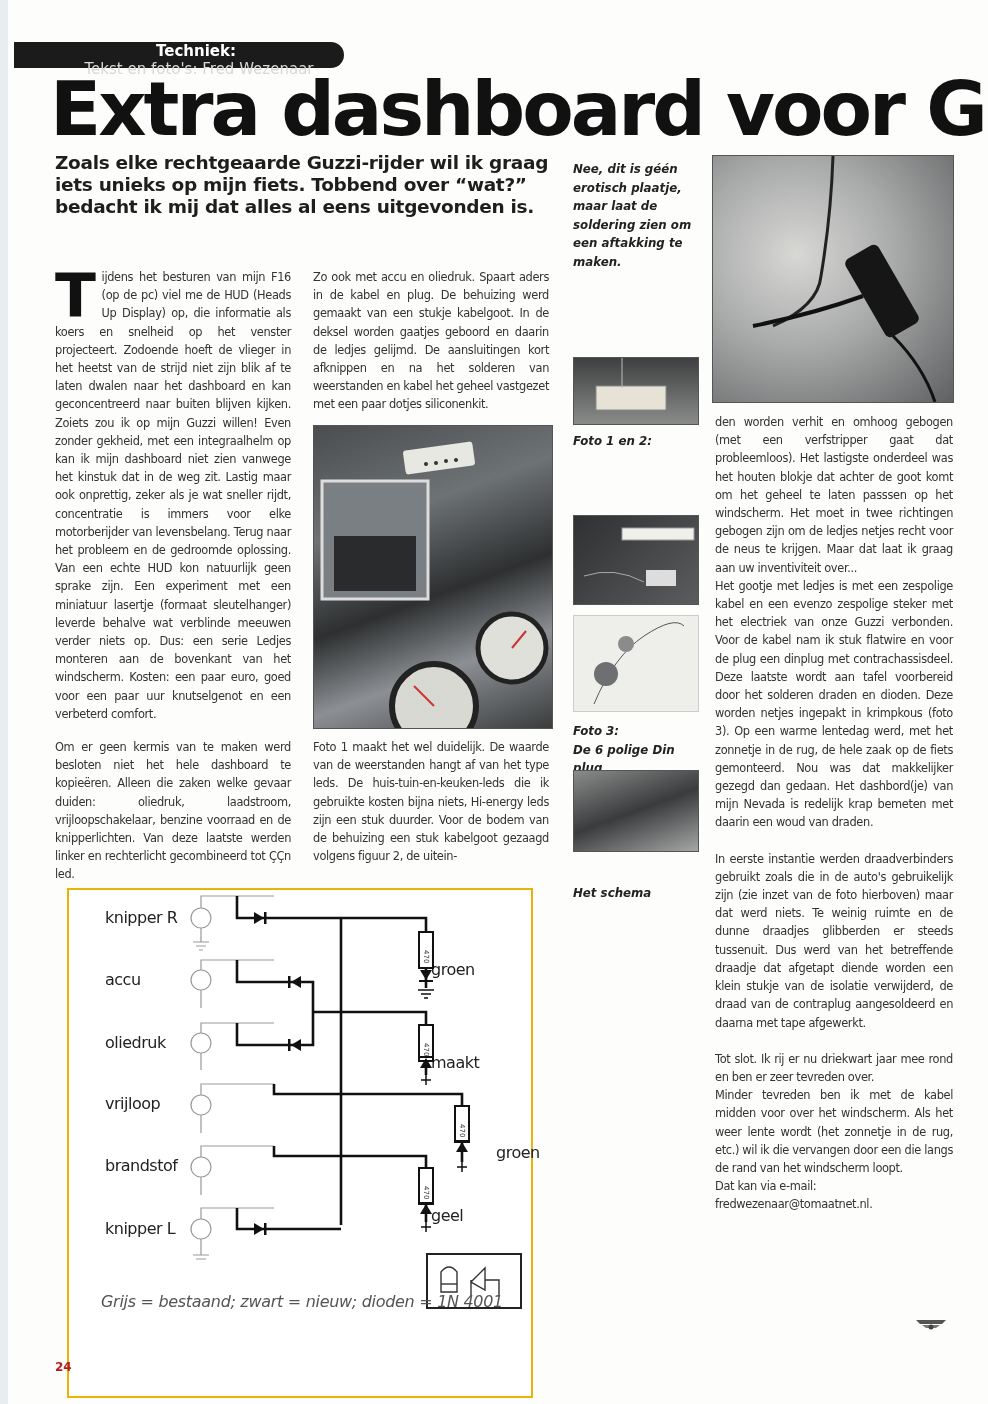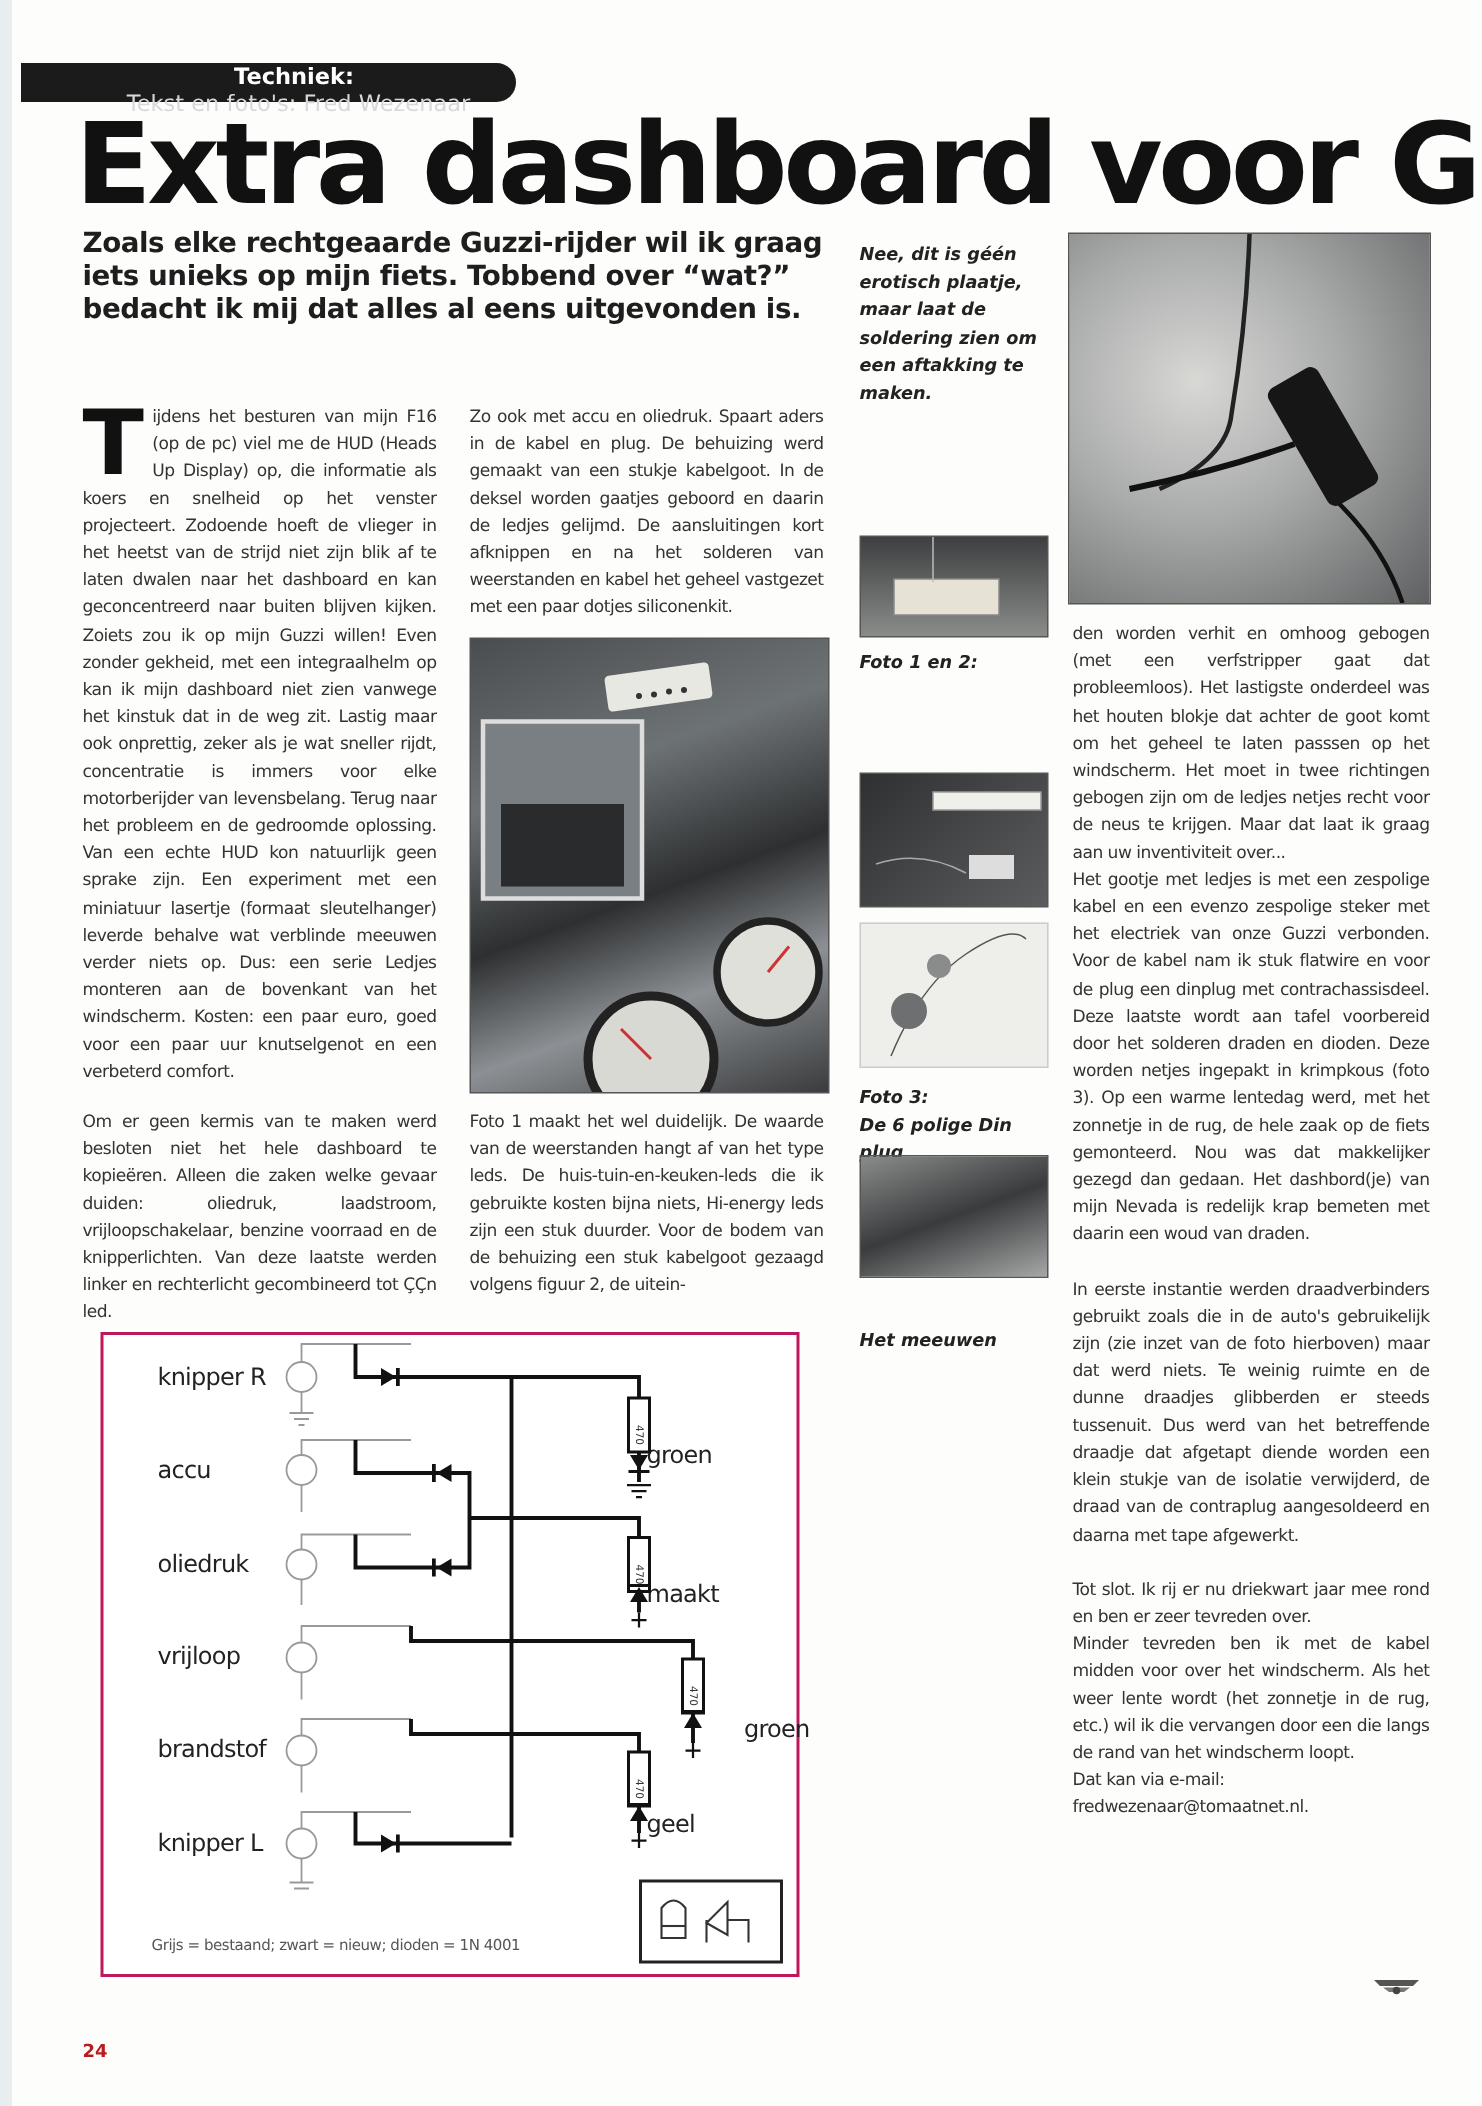--- a/index.html
+++ b/index.html
@@ -30,25 +30,25 @@
   .body-col p { margin: 0; }
   .dropcap {
     float: left; font-size: 60px; font-weight: bold; line-height: 50px; margin: 3px 6px 0 0; color: #111;
   }
   .caption {
     position: absolute; font-style: italic; font-weight: bold; font-size: 11.8px;
     line-height: 18.5px; color: #222;
   }
   .photo { position: absolute; border: 1px solid #555; overflow: hidden; }
   .schema {
-    position: absolute; left: 67px; top: 888px; width: 466px; height: 430px;
-    border: 2px solid #be185d; background: #fff; box-sizing: border-box;
+    position: absolute; left: 67px; top: 888px; width: 466px; height: 510px;
+    border: 2px solid #eab308; background: #fff; box-sizing: border-box;
   }
   .schema-label { position: absolute; font-size: 16px; color: #222; letter-spacing: -0.5px; }
-  .schema-legend { position: absolute; left: 32px; top: 402px; font-size: 10px; color: #555; letter-spacing: -0.3px;}
+  .schema-legend { position: absolute; left: 32px; top: 402px; font-size: 16px; color: #555; letter-spacing: -0.3px; font-style: italic;}
   .page-num { position: absolute; left: 55px; top: 1360px; font-size: 12px; font-weight: bold; color: #b91c1c; }
 </style>
 </head>
 <body>
 
 <div class="edge"></div>
 
 <div class="section-bar">
   <b>Techniek:</b>
   <span>Tekst en foto's: Fred Wezenaar</span>
@@ -116,21 +116,21 @@
     <circle cx="52" cy="28" r="8" fill="#8a8c8c"></circle>
   </svg>
 </div>
 <div class="caption" style="left:573px; top:722px; width:130px;">
   <div>Foto 3:</div>
   <div>De 6 polige Din plug</div>
 </div>
 
 <div class="photo" style="left:573px; top:770px; width:124px; height:80px; background: linear-gradient(160deg,#8a8c8c,#3a3b3c 50%,#a5a7a7);"></div>
 
-<div class="caption" style="left:573px; top:884px; width:130px;">Het meeuwen</div>
+<div class="caption" style="left:573px; top:884px; width:130px;">Het schema</div>
 
 <div class="photo" style="left:712px; top:155px; width:240px; height:246px; background: radial-gradient(ellipse at 35% 40%, #d8d8d5 0%, #a8aaaa 45%, #5e6061 100%);">
   <svg width="240" height="246">
     <path d="M120 0 Q118 60 108 120 Q105 150 60 170" stroke="#222" stroke-width="3" fill="none"></path>
     <path d="M40 170 Q100 158 150 140" stroke="#111" stroke-width="4" fill="none"></path>
     <rect x="150" y="90" width="38" height="90" rx="6" fill="#161616" transform="rotate(-30 169 135)"></rect>
     <path d="M180 180 Q210 210 222 246" stroke="#111" stroke-width="3" fill="none"></path>
   </svg>
 </div>
 

